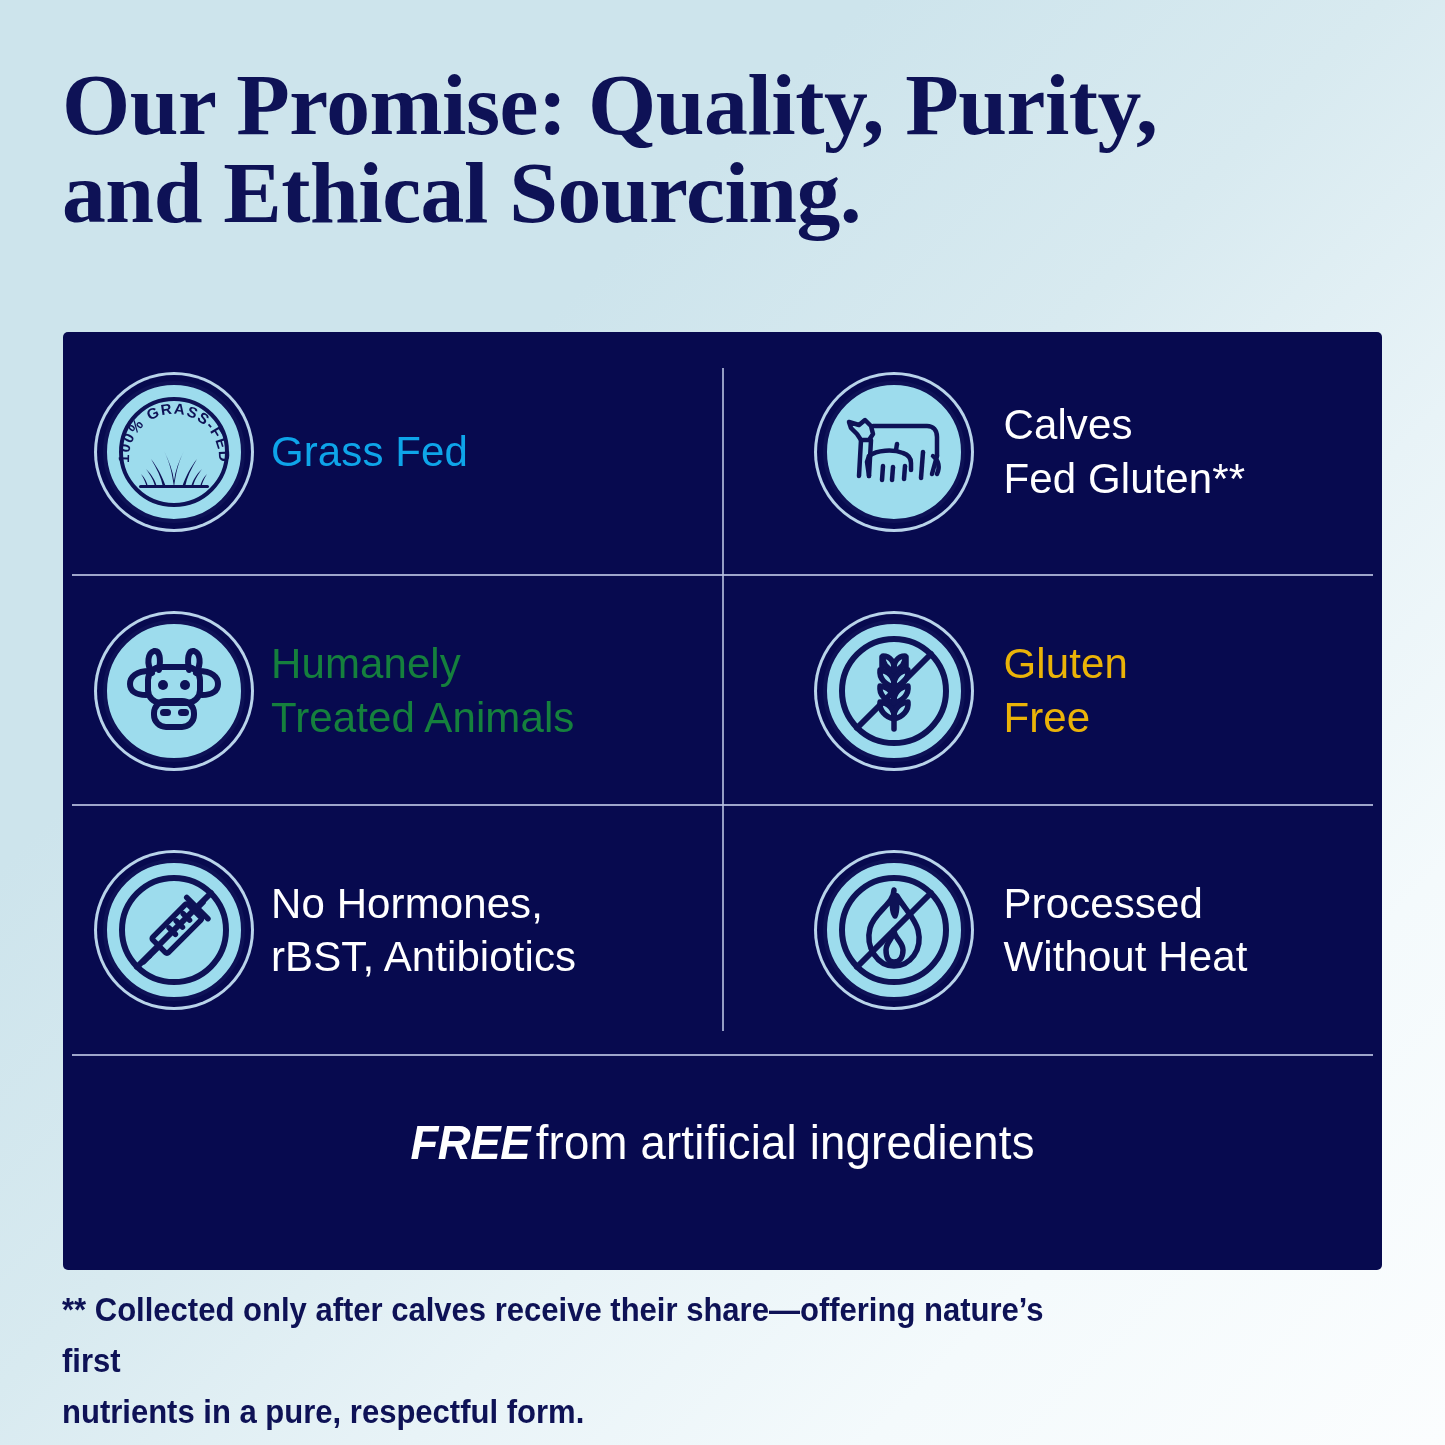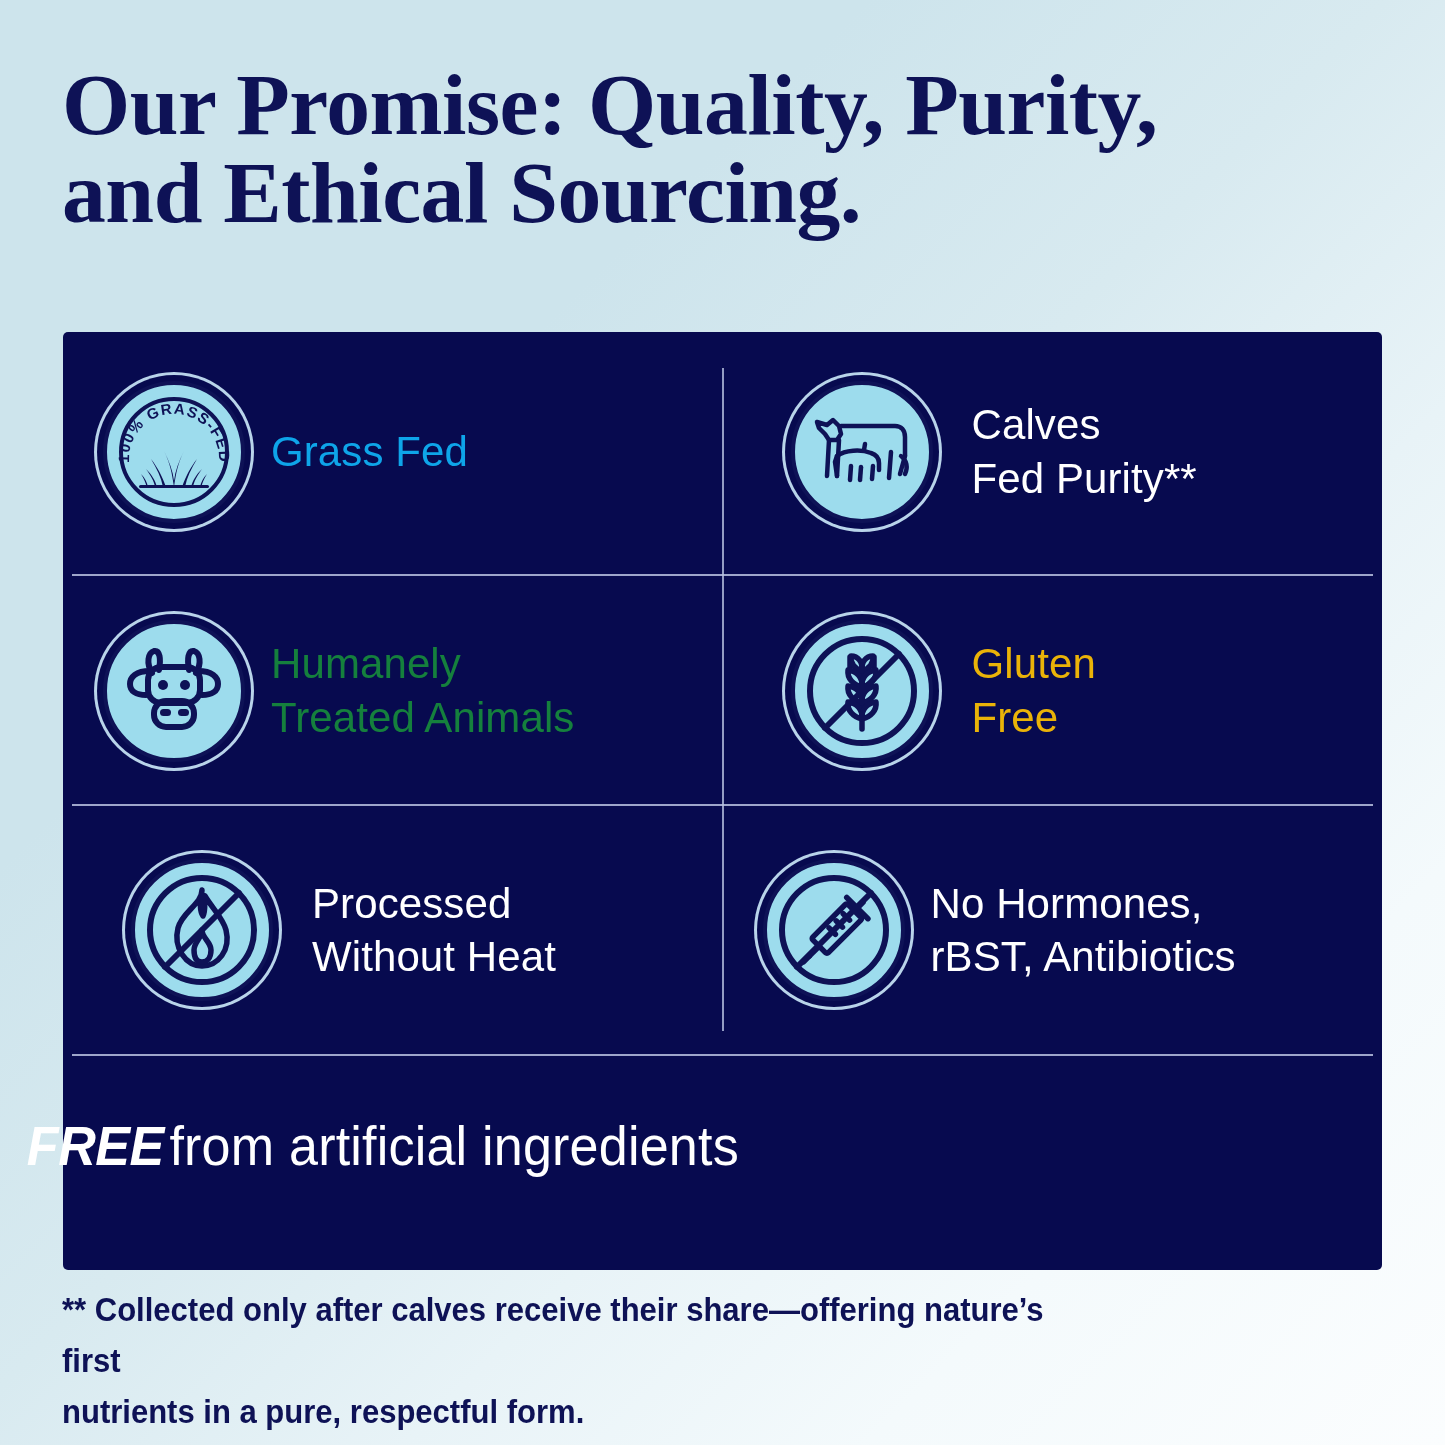--- a/index.html
+++ b/index.html
@@ -70,21 +70,21 @@
     grid-template-rows: 1fr 1fr 1fr;
   }
 
   .cell {
     display: flex;
     align-items: center;
     gap: 26px;
     padding-left: 40px;
     position: relative;
   }
-  .cell.right { padding-left: 68px; gap: 39px; }
+  .cell.right { padding-left: 100px; gap: 39px; }
 
   .badge {
     flex: 0 0 auto;
     width: 142px;
     height: 142px;
     border-radius: 50%;
     background: #9ddced;
     border: 4px solid #0e1256;
     box-shadow: 0 0 0 6px #070a4f, 0 0 0 9px #b9d4ea;
     display: flex;
@@ -125,23 +125,23 @@
     background: #b8c2e0;
     opacity: .8;
   }
 
   
   .freeline {
     position: absolute;
     left: 0;
     top: 1118px;
     width: 1445px;
-    text-align: left;
+    text-align: center;
     color: #ffffff;
-    font-size: 56px;
+    font-size: 49px;
     line-height: 1;
     letter-spacing: 0.2px;
     white-space: nowrap;
   }
   .freeline .free-word {
     font-weight: 700;
     font-style: italic;
     letter-spacing: -0.5px;
     margin-right: 6px;
   }
@@ -222,21 +222,21 @@
               <path d="M34 56 L32 62 L34 76"></path>
               <path d="M48 66 L47 80"></path>
               <path d="M58 67 L57 80"></path>
               <path d="M70 66 L69 79"></path>
               <path d="M61 50 L62 44"></path>
             </g>
           </svg>
         </span>
         <span class="label" style="color: rgb(255, 255, 255);">
           <span class="ln2">Calves</span>
-          <span class="ln2">Fed Purity**</span>
+          <span class="ln2">Fed Gluten**</span>
         </span>
       </div>
 
       <div class="cell">
         <span class="badge" style="background: rgb(157, 220, 237); border-color: rgb(14, 18, 86); box-shadow: rgb(7, 10, 79) 0px 0px 0px 6px, rgb(185, 212, 234) 0px 0px 0px 9px;">
           <svg width="108" height="96" viewBox="0 0 108 96" aria-hidden="true">
             <g fill="none" stroke="#0e1256" stroke-width="6" stroke-linecap="round" stroke-linejoin="round">
               <path d="M32 30 C26 20 28 10 34 8 C40 7 41 16 39 27"></path>
               <path d="M76 30 C82 20 80 10 74 8 C68 7 67 16 69 27"></path>
               <path d="M30 28 C16 28 10 34 10 41 C10 48 16 52 26 52"></path>
@@ -277,37 +277,20 @@
             </g>
             <path d="M23 97 L97 23" fill="none" stroke="#0e1256" stroke-width="6" stroke-linecap="round"></path>
           </svg>
         </span>
         <span class="label" style="color: #eab308;">
           <span class="ln2">Gluten</span>
           <span class="ln2">Free</span>
         </span>
       </div>
 
-      <div class="cell right">
-        <span class="badge" style="background: rgb(157, 220, 237); border-color: rgb(14, 18, 86); box-shadow: rgb(7, 10, 79) 0px 0px 0px 6px, rgb(185, 212, 234) 0px 0px 0px 9px;">
-          <svg width="120" height="120" viewBox="0 0 120 120" aria-hidden="true">
-            <circle cx="60" cy="60" r="52" fill="none" stroke="#0e1256" stroke-width="6"></circle>
-            <g fill="none" stroke="#0e1256" stroke-width="5.5" stroke-linecap="round" stroke-linejoin="round">
-              <path d="M60 20 C60 34 40 42 36 58 C31 78 44 96 60 96 C76 96 89 80 84 60 C81 48 70 38 63 26 C62 32 64 40 61 46 C57 40 58 30 60 20 Z"></path>
-              <path d="M60 60 C60 68 52 72 52 80 C52 88 55 92 60 92 C65 92 69 88 69 80 C69 72 60 68 60 60 Z"></path>
-            </g>
-            <path d="M23 97 L97 23" fill="none" stroke="#0e1256" stroke-width="6" stroke-linecap="round"></path>
-          </svg>
-        </span>
-        <span class="label" style="color: rgb(255, 255, 255);">
-          <span class="ln2">Processed</span>
-          <span class="ln2">Without Heat</span>
-        </span>
-      </div>
-
       <div class="cell">
         <span class="badge" style="background: rgb(157, 220, 237); border-color: rgb(14, 18, 86); box-shadow: rgb(7, 10, 79) 0px 0px 0px 6px, rgb(185, 212, 234) 0px 0px 0px 9px;">
           <svg width="120" height="120" viewBox="0 0 120 120" aria-hidden="true">
             <circle cx="60" cy="60" r="52" fill="none" stroke="#0e1256" stroke-width="6"></circle>
             <g fill="none" stroke="#0e1256" stroke-width="5.5" stroke-linecap="round" stroke-linejoin="round" transform="rotate(45 60 60)">
               <rect x="50" y="32" width="22" height="50" rx="2"></rect>
               <path d="M46 28 L76 28"></path>
               <path d="M61 28 L61 20"></path>
               <path d="M61 82 L61 96"></path>
               <path d="M61 96 L61 104"></path>
@@ -317,20 +300,37 @@
             </g>
             <path d="M23 97 L97 23" fill="none" stroke="#0e1256" stroke-width="6" stroke-linecap="round"></path>
           </svg>
         </span>
         <span class="label" style="color: rgb(255, 255, 255);">
           <span class="ln2">No Hormones,</span>
           <span class="ln2">rBST, Antibiotics</span>
         </span>
       </div>
 
+      <div class="cell right">
+        <span class="badge" style="background: rgb(157, 220, 237); border-color: rgb(14, 18, 86); box-shadow: rgb(7, 10, 79) 0px 0px 0px 6px, rgb(185, 212, 234) 0px 0px 0px 9px;">
+          <svg width="120" height="120" viewBox="0 0 120 120" aria-hidden="true">
+            <circle cx="60" cy="60" r="52" fill="none" stroke="#0e1256" stroke-width="6"></circle>
+            <g fill="none" stroke="#0e1256" stroke-width="5.5" stroke-linecap="round" stroke-linejoin="round">
+              <path d="M60 20 C60 34 40 42 36 58 C31 78 44 96 60 96 C76 96 89 80 84 60 C81 48 70 38 63 26 C62 32 64 40 61 46 C57 40 58 30 60 20 Z"></path>
+              <path d="M60 60 C60 68 52 72 52 80 C52 88 55 92 60 92 C65 92 69 88 69 80 C69 72 60 68 60 60 Z"></path>
+            </g>
+            <path d="M23 97 L97 23" fill="none" stroke="#0e1256" stroke-width="6" stroke-linecap="round"></path>
+          </svg>
+        </span>
+        <span class="label" style="color: rgb(255, 255, 255);">
+          <span class="ln2">Processed</span>
+          <span class="ln2">Without Heat</span>
+        </span>
+      </div>
+
     </div>
 
   </section>
 
   <div class="hdiv d1" style="top: 574px; background: rgb(184, 194, 224);"></div>
   <div class="hdiv d2" style="top: 804px; background: rgb(184, 194, 224);"></div>
   <div class="hdiv d3" style="top: 1054px; background: rgb(184, 194, 224);"></div>
   <div class="vdiv" style="background: rgb(184, 194, 224);"></div>
 
   <div class="freeline" style="color: rgb(255, 255, 255);">

